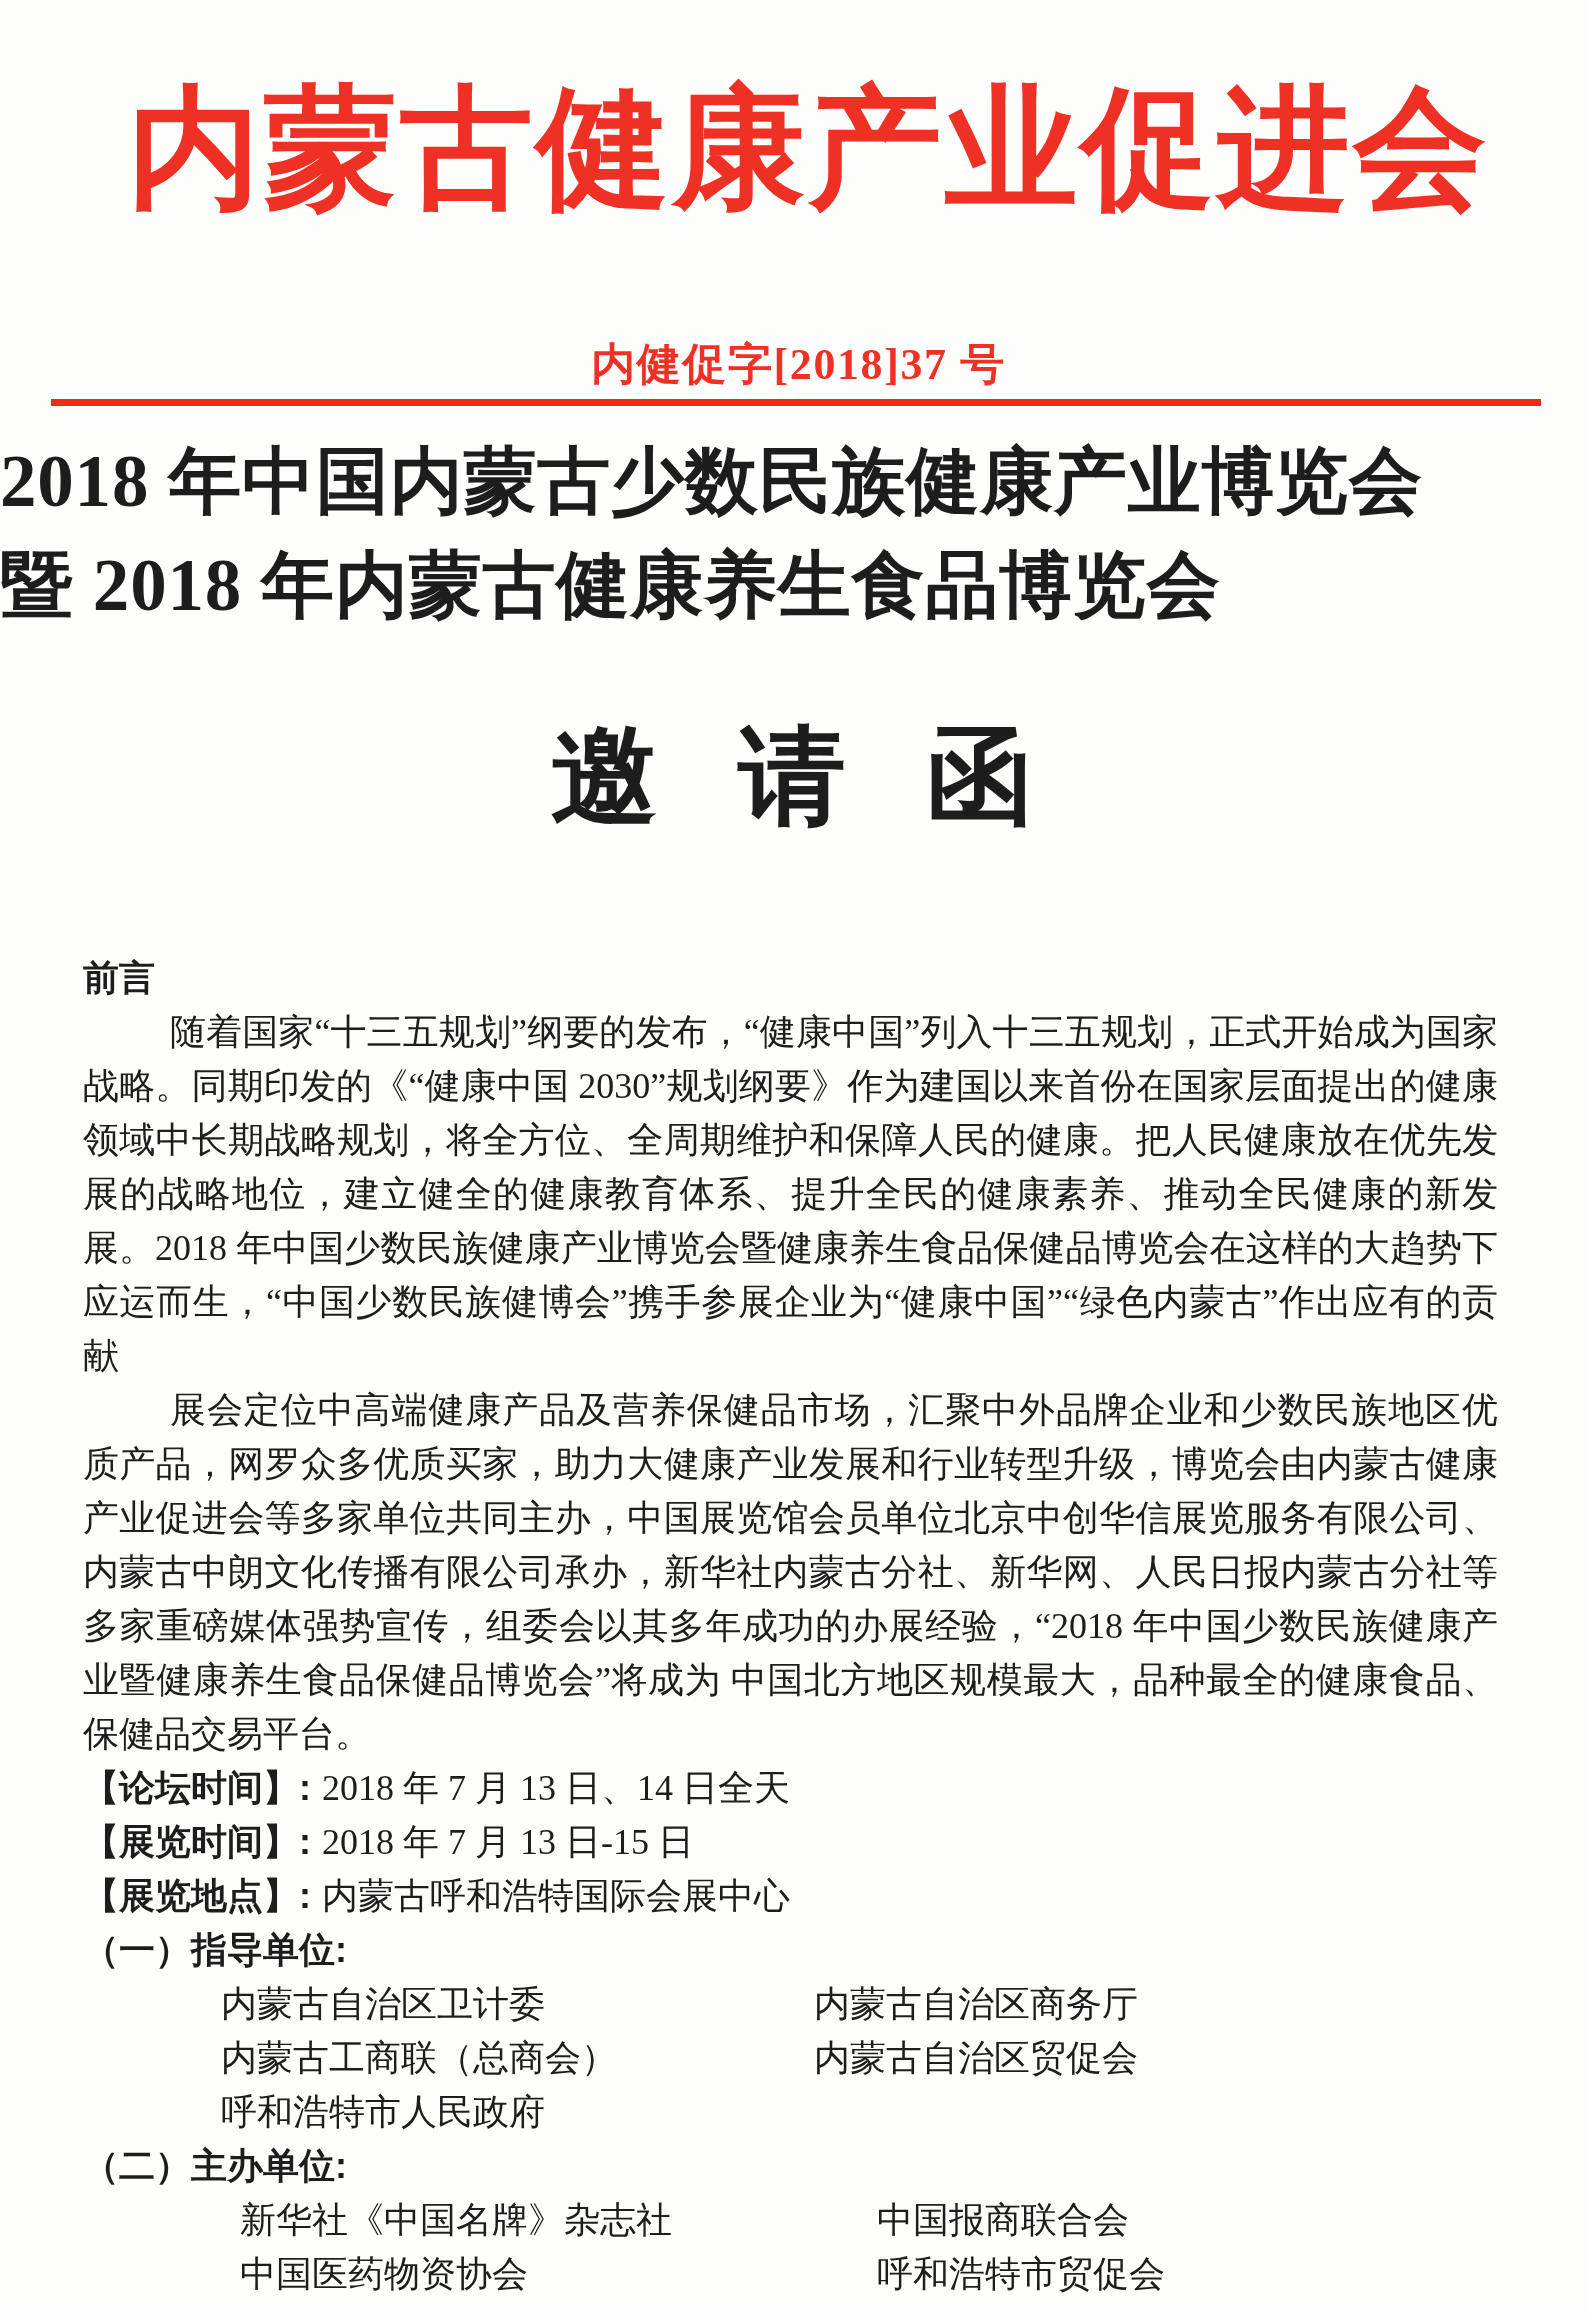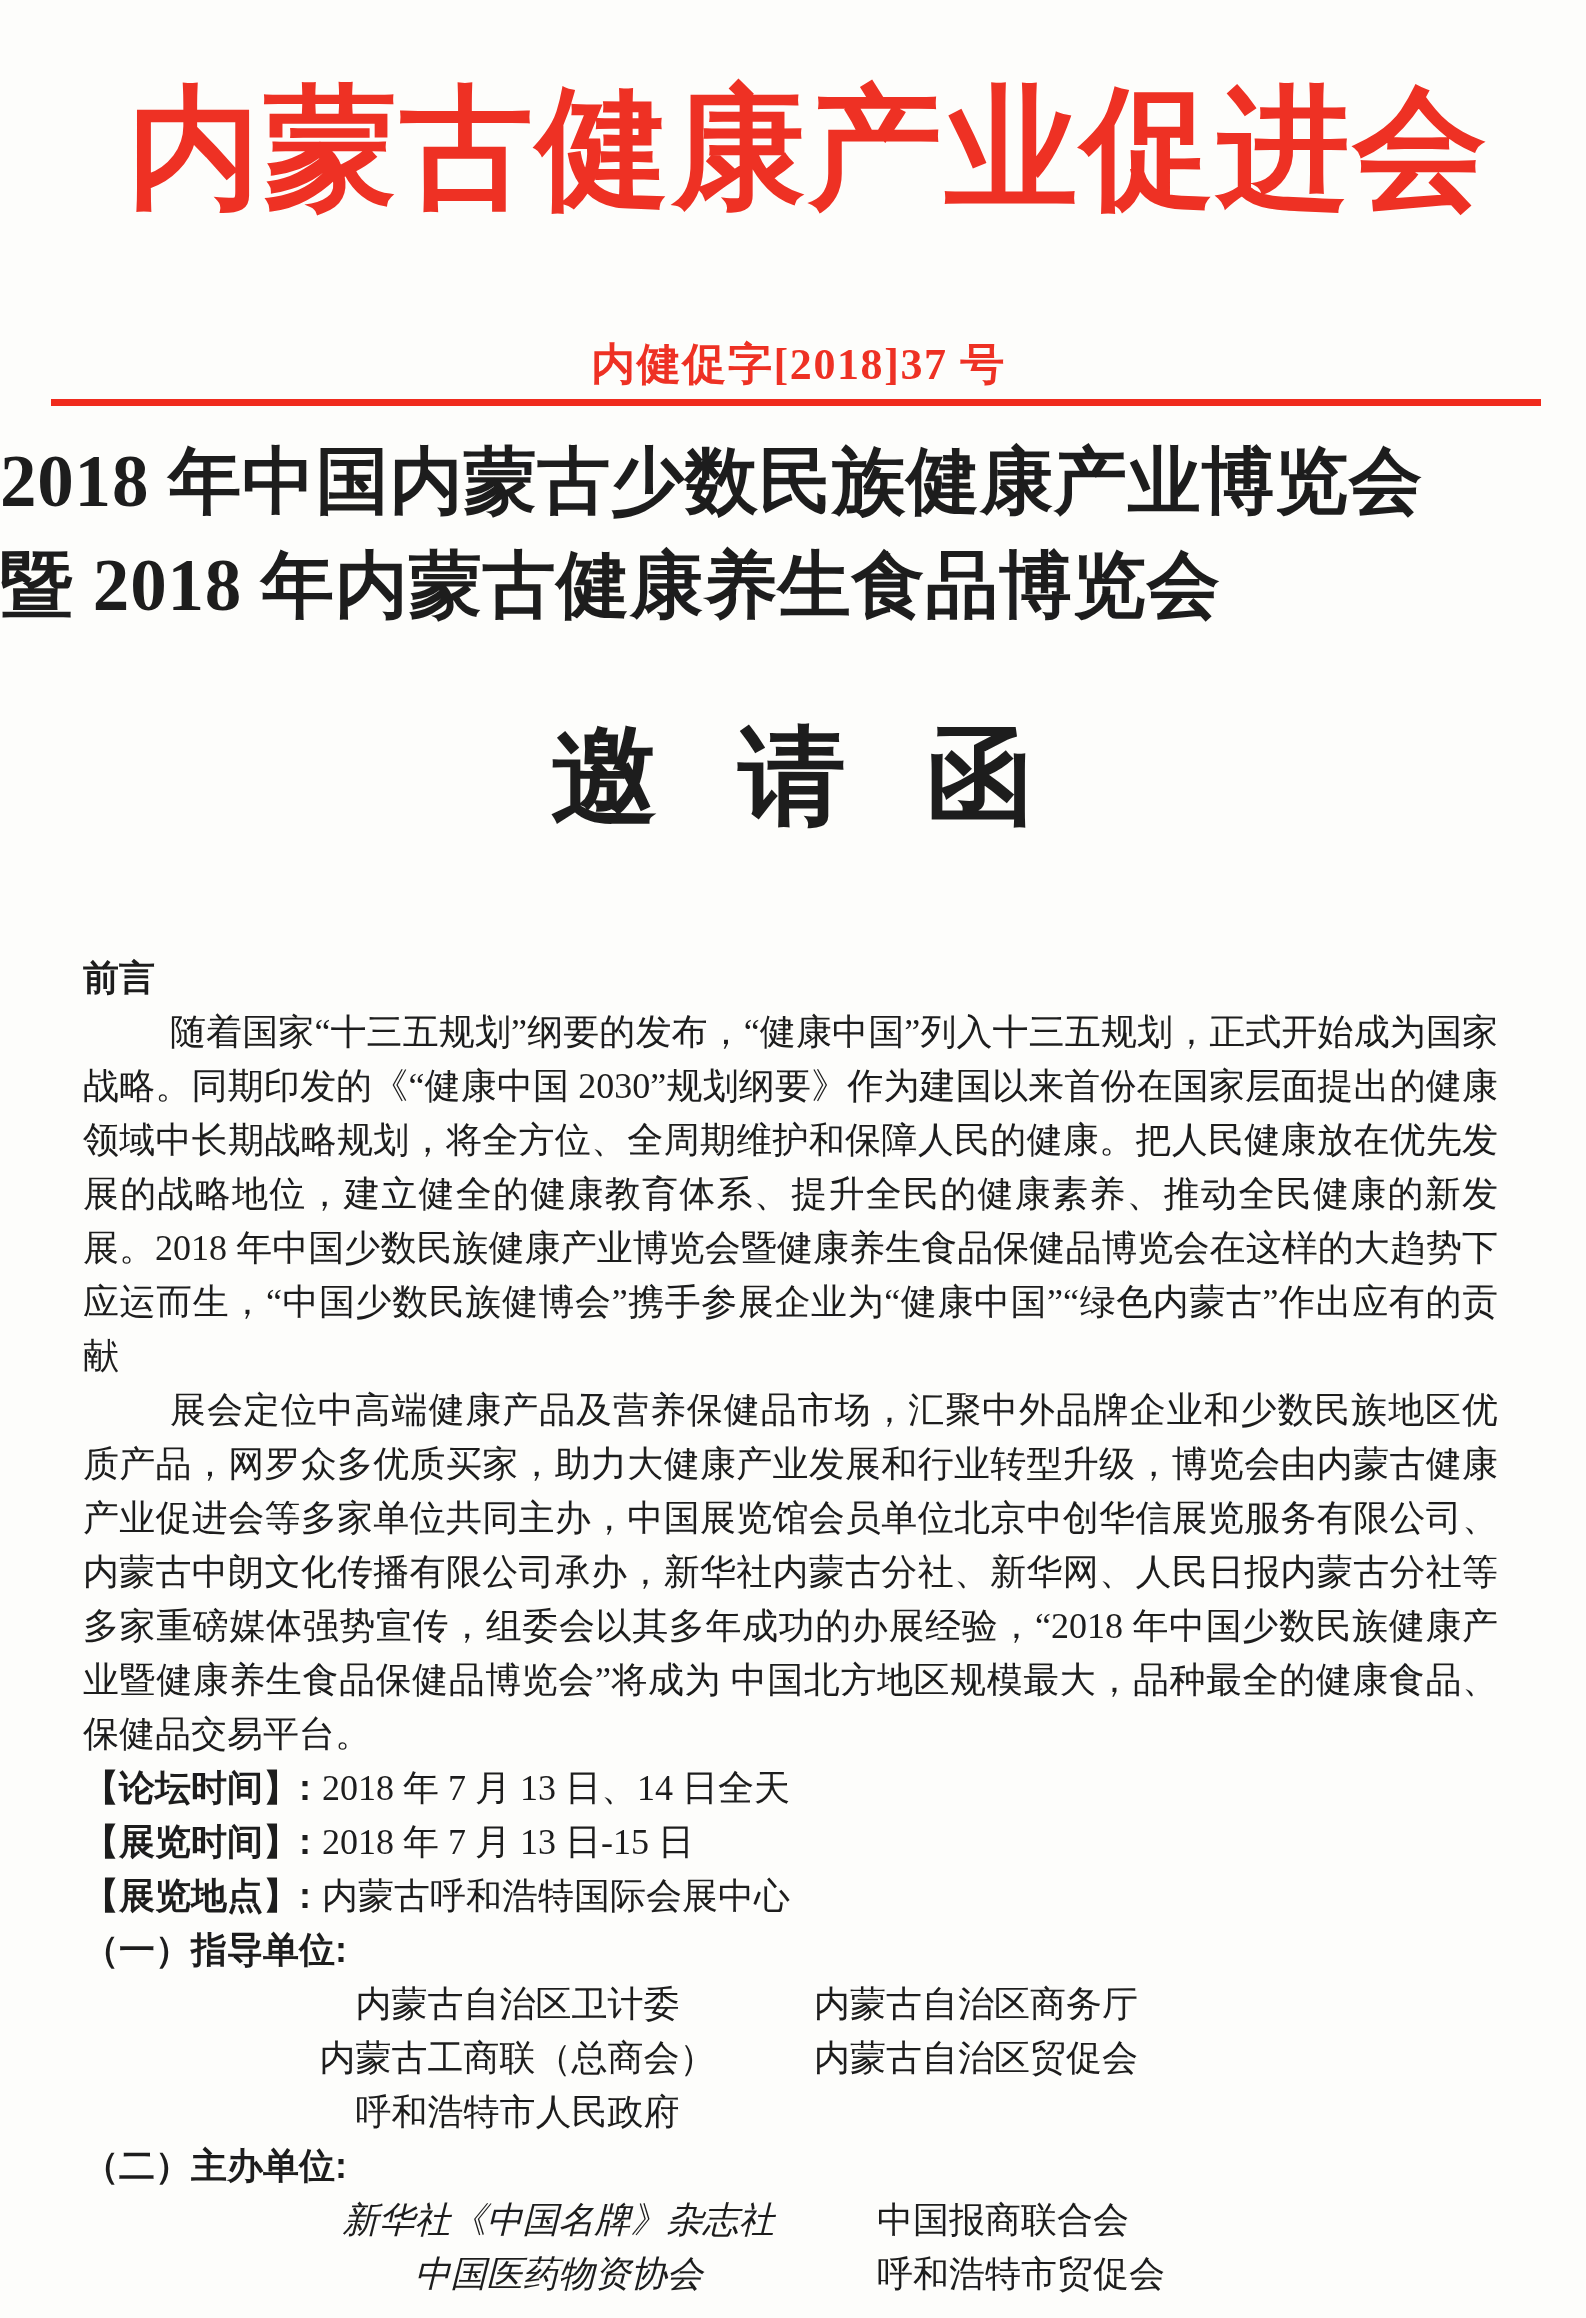--- a/index.html
+++ b/index.html
@@ -90,25 +90,25 @@
   .sched-value { margin-left: 11px; margin-top: 28px; }
   .section-heading {
     margin: 0;
     font-family: "Liberation Sans", "DejaVu Sans", sans-serif;
     font-size: 36px;
     font-weight: bold;
     line-height: 54px;
     text-align: left;
   }
   .org-rows { text-align: left; }
-  .org-row { display: flex; text-align: center; }
+  .org-row { display: flex; }
   .org-rows.guide { padding-left: 138px; }
   .guide .col1 { width: 593px; flex: none; }
   .org-rows.host { padding-left: 157px; }
-  .host .col1 { width: 637px; flex: none; font-style: italic; }
+  .host .col1 { width: 637px; flex: none; }
   .col1, .col2 { white-space: nowrap; }
 </style>
 </head>
 <body>
 
 <div class="page">
 
   <header>
     <div class="org-header">内蒙古健康产业促进会</div>
     <div class="doc-number">内健促字[2018]37 号</div>

